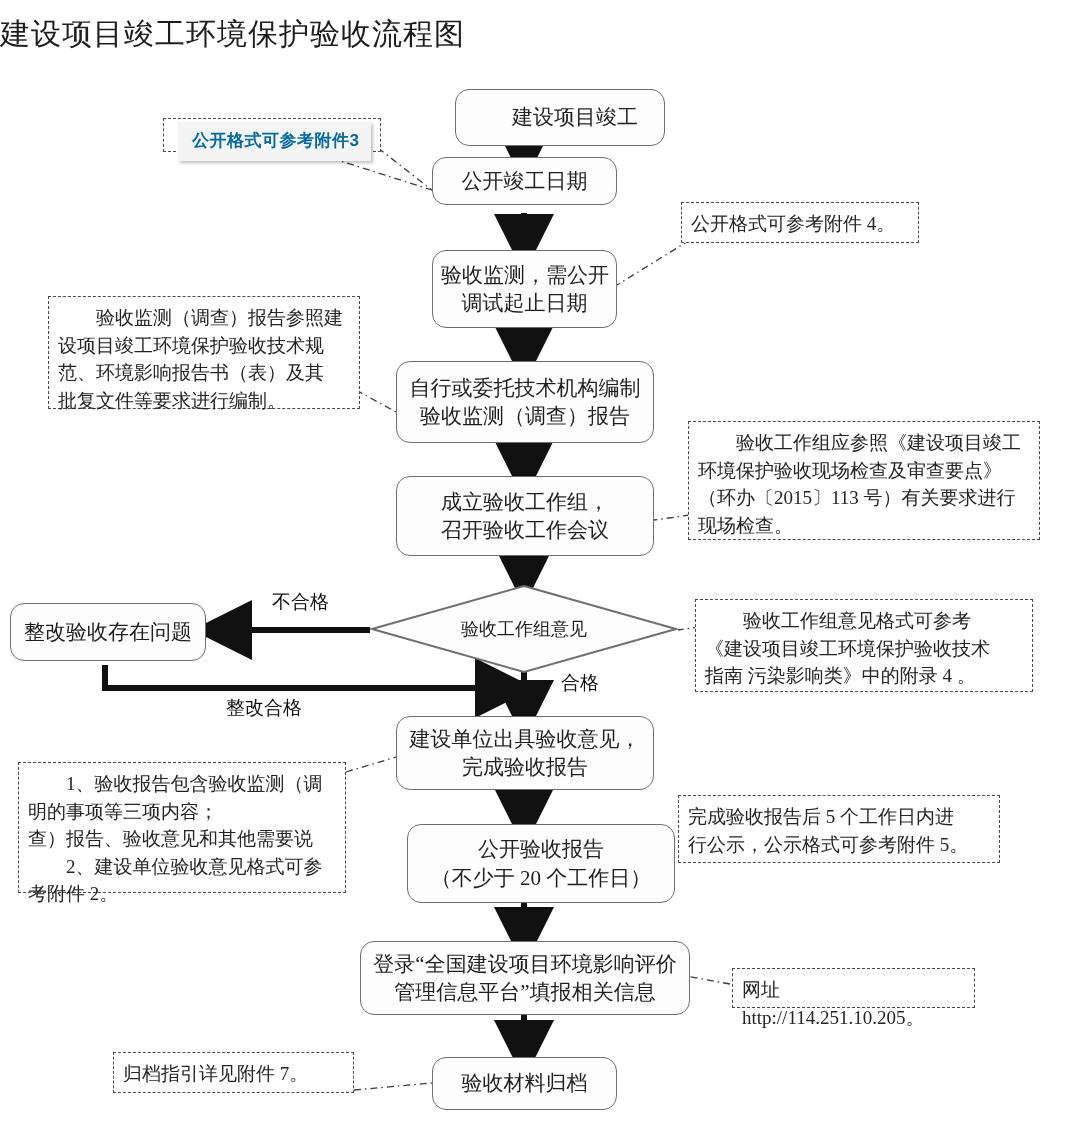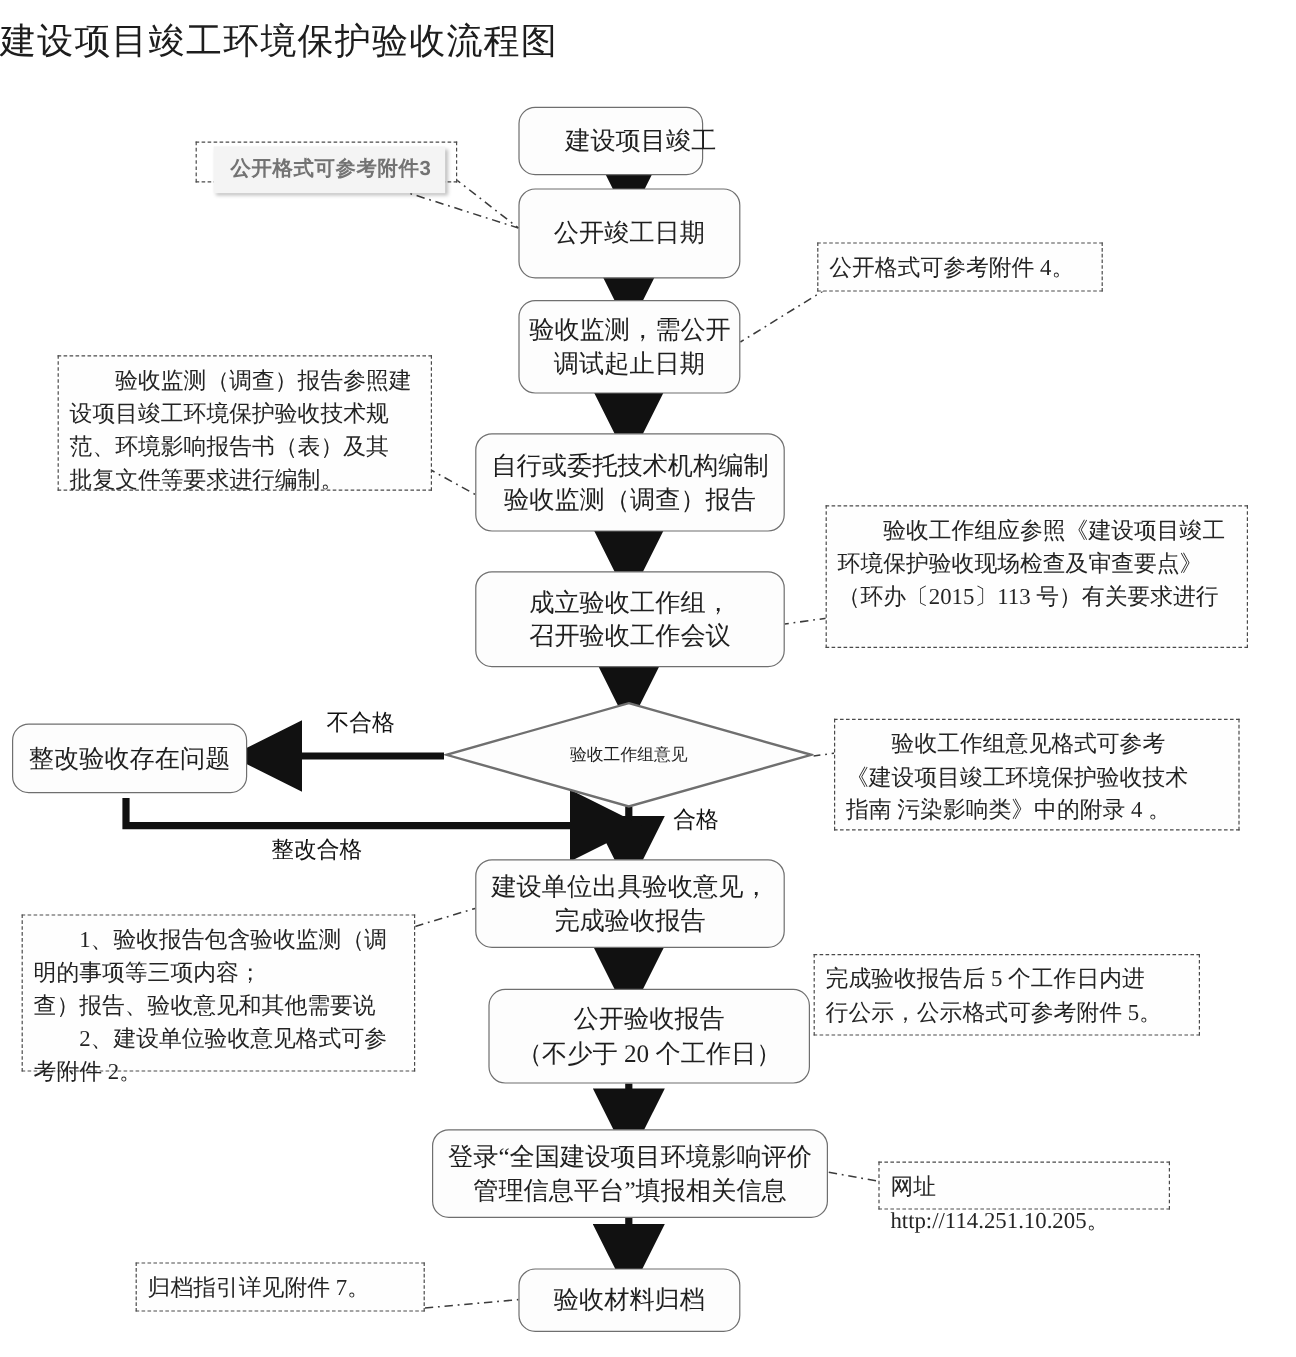--- a/index.html
+++ b/index.html
@@ -66,21 +66,21 @@
     height: 90px;
   }
   #decision-label {
     position: absolute;
     left: 0; top: 0;
     width: 308px;
     height: 90px;
     display: flex;
     align-items: center;
     justify-content: center;
-    font-size: 14px;
+    font-size: 18px;
     color: #1f1f1f;
     font-family: Liberation Mono, monospace;
   }
 
   
   #wires {
     position: absolute;
     left: 0; top: 0;
     width: 1080px;
     height: 1131px;
@@ -116,21 +116,21 @@
   
   #note-attach3 {
     border: 1.4px dashed #4a4a4a;
     background: #ffffff;
     padding: 0;
   }
   #note-attach3 .chip {
     display: inline-block;
     background: #f4f4f4;
     box-shadow: 2px 2px 3px rgba(0,0,0,0.25);
-    color: #737373;
+    color: #0369a1;
     font-weight: bold;
     font-size: 17px;
     padding: 7px 12px 7px 14px;
     margin: 3px 2px 4px 14px;
     letter-spacing: 0.5px;
     font-family: "Liberation Sans", "DejaVu Sans", sans-serif;
     white-space: nowrap;
   }
 </style>
 </head>
@@ -178,27 +178,27 @@
       <path d="M346,772 L396,757"></path>
 
       <path d="M672,845 L654,858"></path>
 
       <path d="M730,984 L686,976"></path>
 
       <path d="M354,1090 L432,1083"></path>
     </g>
   </svg>
 
-  <div class="node" id="node-1" style="left:432px; top:89px; width:154px; height:57px;padding-left:38px;">
+  <div class="node" id="node-1" style="left:455px; top:89px; width:210px; height:57px;padding-left:38px;">
     <div class="lines">
       <span>建设项目竣工</span>
     </div>
   </div>
 
-  <div class="node" id="node-2" style="left:432px; top:157px; width:185px; height:75px;">
+  <div class="node" id="node-2" style="left:432px; top:157px; width:185px; height:48px;">
     <div class="lines">
       <span>公开竣工日期</span>
     </div>
   </div>
 
   <div class="node" id="node-3" style="left:432px; top:250px; width:185px; height:78px;">
     <div class="lines">
       <span>验收监测，需公开</span>
       <span>调试起止日期</span>
     </div>
@@ -274,20 +274,21 @@
     <p class="indent">验收监测（调查）报告参照建</p>
     <p>设项目竣工环境保护验收技术规</p>
     <p>范、环境影响报告书（表）及其</p>
     <p>批复文件等要求进行编制。</p>
   </div>
 
   <div class="note" style="left:688px; top:421px; width:352px; height:119px;">
     <p class="indent">验收工作组应参照《建设项目竣工</p>
     <p>环境保护验收现场检查及审查要点》</p>
     <p>（环办〔2015〕113 号）有关要求进行</p>
+    <p>现场检查。</p>
   </div>
 
   <div class="note" style="left:695px; top:599px; width:338px; height:93px;">
     <p class="indent">验收工作组意见格式可参考</p>
     <p>《建设项目竣工环境保护验收技术</p>
     <p>指南 污染影响类》中的附录 4 。</p>
   </div>
 
   <div class="note" style="left:18px; top:762px; width:328px; height:131px;">
     <p class="indent">1、验收报告包含验收监测（调</p>

